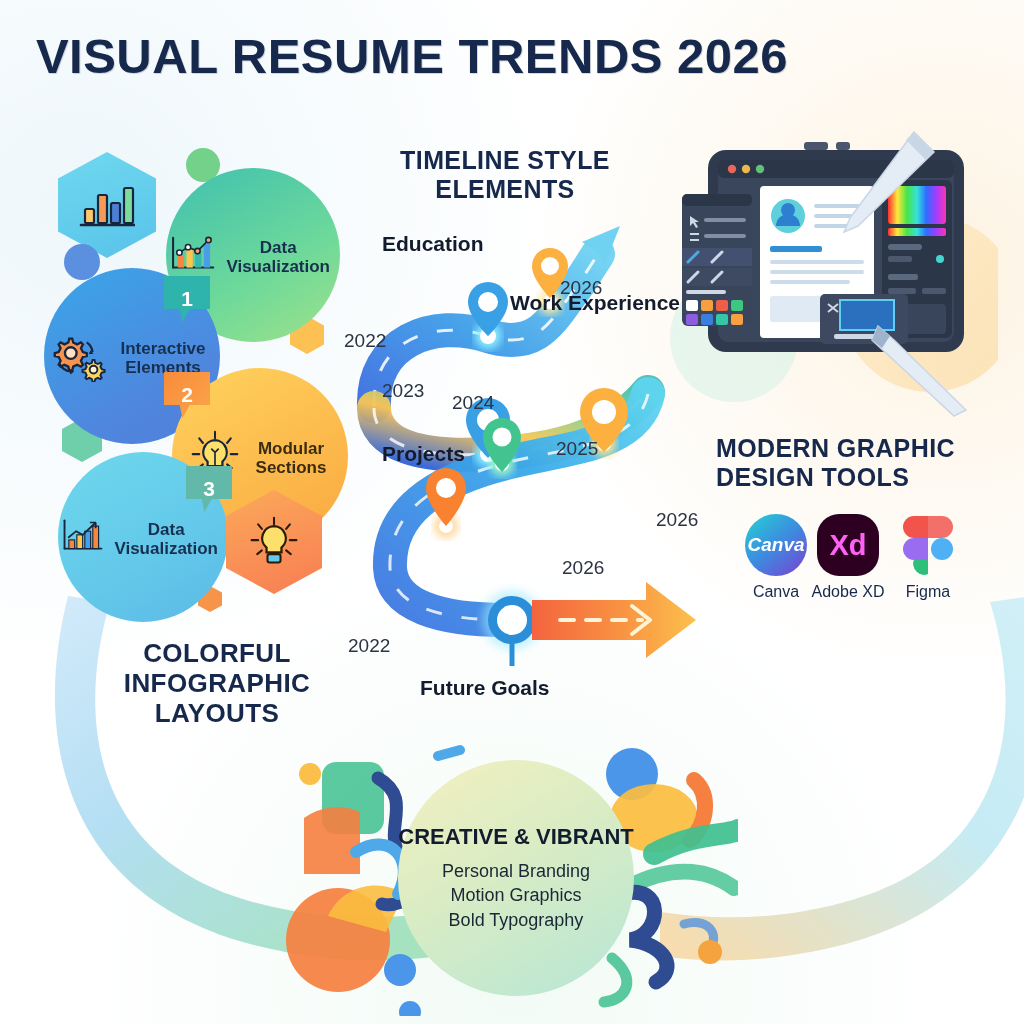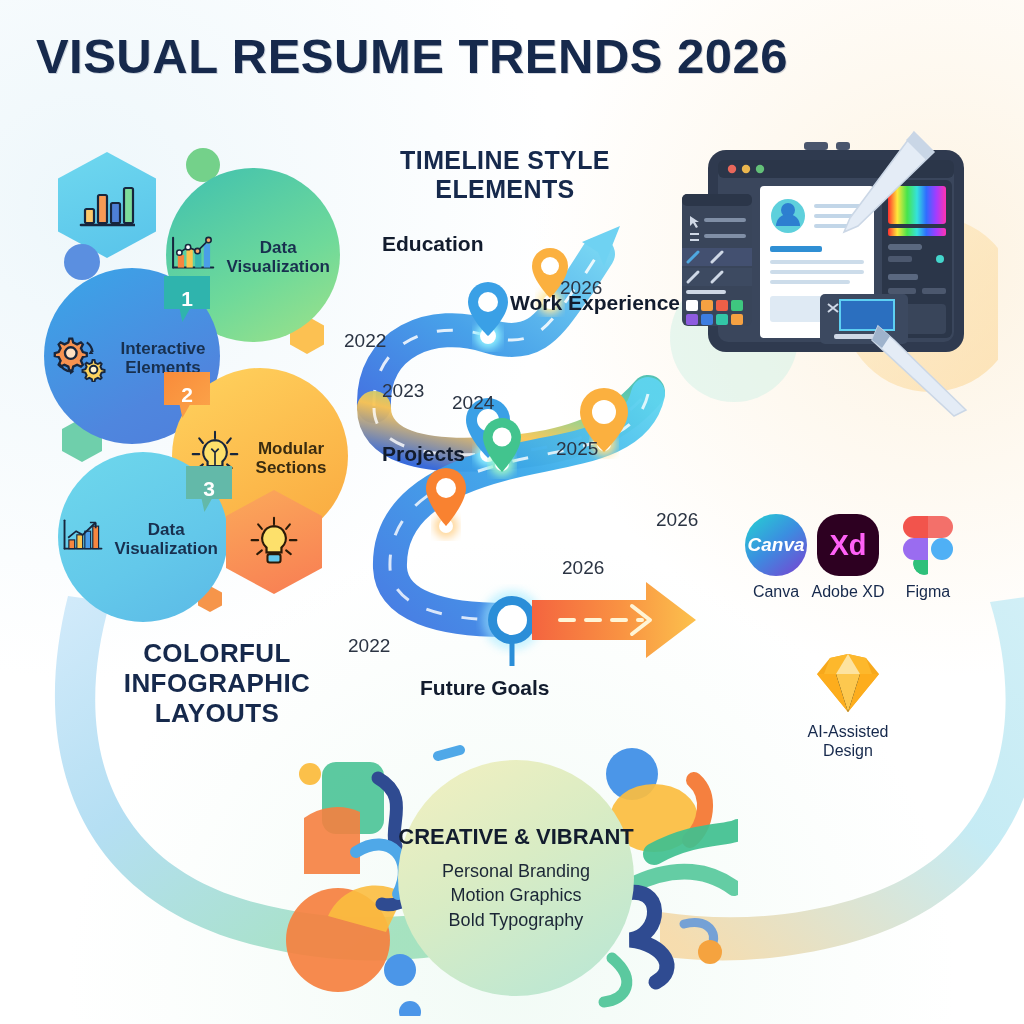--- a/index.html
+++ b/index.html
@@ -504,20 +504,21 @@
       <path d="M246,4 L266,24 L190,98 L176,104 L182,90 Z" fill="#e4ecf6" stroke="#cbd7e6" stroke-width="1.5"></path>
       <path d="M246,4 L266,24 L258,32 L238,12 Z" fill="#c9d6e6"></path>
     </g>
 
     <g>
       <path d="M210,198 L226,212 L298,282 L286,288 L204,212 Z" fill="#e4ecf6" stroke="#cbd7e6" stroke-width="1.5"></path>
       <path d="M204,212 L210,198 L222,208 L214,220 Z" fill="#9fb3cc"></path>
     </g>
   </svg>
 
+  <div class="sect-head" id="head-tools">MODERN GRAPHIC DESIGN TOOLS</div>
 
   <div class="tool" id="tool-canva">
     <div class="logo-canva">
       <span>Canva</span>
     </div>
     <div class="cap">Canva</div>
   </div>
 
   <div class="tool" id="tool-xd">
     <div class="logo-xd">
@@ -533,33 +534,20 @@
         <path d="M31,2 h-14 a11,11 0 0 0 0,22 h14 z" fill="#f2544c"></path>
         <path d="M31,24 h-14 a11,11 0 0 0 0,22 h14 z" fill="#9a6cf0"></path>
         <circle cx="45" cy="35" r="11" fill="#4fb0f5"></circle>
         <path d="M31,46 h-14 a11,11 0 0 0 14,14 z" fill="#2ec07a"></path>
         <path d="M17,46 a11,11 0 0 0 14,14 v-14 z" fill="#2ec07a"></path>
       </svg>
     </div>
     <div class="cap">Figma</div>
   </div>
 
-  <div class="tool" id="tool-ai">
-    <div class="logo-sketch">
-      <svg width="74" height="66" viewBox="0 0 74 66">
-        <path d="M19,8 L37,4 L55,8 L68,24 L37,62 L6,24 Z" fill="#f7a81b"></path>
-        <path d="M19,8 L37,4 L55,8 L61,24 L13,24 Z" fill="#fdb82c"></path>
-        <path d="M25,24 L37,4 L49,24 Z" fill="#fde3a0"></path>
-        <path d="M6,24 L68,24 L37,62 Z" fill="#fdad1d"></path>
-        <path d="M25,24 L49,24 L37,62 Z" fill="#fdc martin"></path>
-        <path d="M25,24 L49,24 L37,62 Z" fill="#fdc84f"></path>
-      </svg>
-    </div>
-    <div class="cap">AI-Assisted Design</div>
-  </div>
 
   <svg class="abs" style="left:286px; top:744px; width:452px; height:272px;" viewBox="0 0 452 272">
     <rect x="36" y="18" width="62" height="72" rx="14" fill="#3fc08f" opacity="0.85"></rect>
     <path d="M18,74 a56,56 0 0 1 56,-6 l0,62 -56,0 z" fill="#f5803f" opacity="0.9"></path>
     <circle cx="52" cy="196" r="52" fill="#f5803f" opacity="0.92"></circle>
     <path d="M42,172 a52,52 0 0 1 76,-22 l-18,38 z" fill="#fbbd3f" opacity="0.9"></path>
     <circle cx="24" cy="30" r="11" fill="#fbc04a"></circle>
     <circle cx="114" cy="226" r="16" fill="#4b96e8"></circle>
     <path d="M152,12 l22,-6" stroke="#4fa8e8" stroke-width="10" stroke-linecap="round"></path>
     <path d="M92,34 C134,58 86,96 124,118 C154,136 118,166 96,160" fill="none" stroke="#2f4b91" stroke-width="13" stroke-linecap="round"></path>

